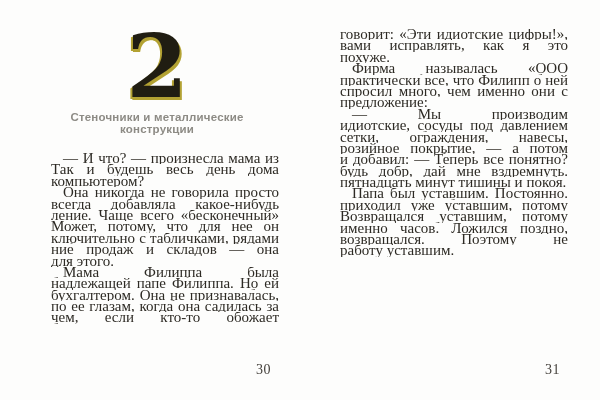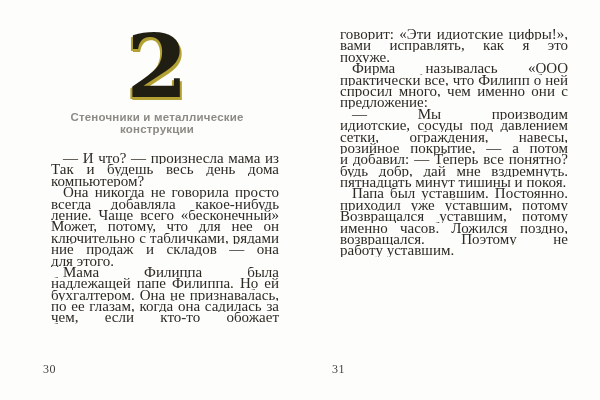--- a/index.html
+++ b/index.html
@@ -59,23 +59,23 @@
     height: 11.4px;
     overflow: hidden;
     text-align: justify;
     text-align-last: justify;
   }
   .line.lastline { text-align-last: left; }
   .line.indent   { text-indent: 12px; }
 
   .page-number {
     position: absolute;
-    top: 362px; left: 0; right: 16px;
-    text-align: left;
-    font-size: 12px;
+    top: 362px; left: 0; right: 0;
+    text-align: right;
+    font-size: 14px;
     letter-spacing: 0.5px;
     color: #433f3a;
   }
 </style>
 </head>
 <body>
 
 <div class="spread">
 
   <div class="page page-left">

